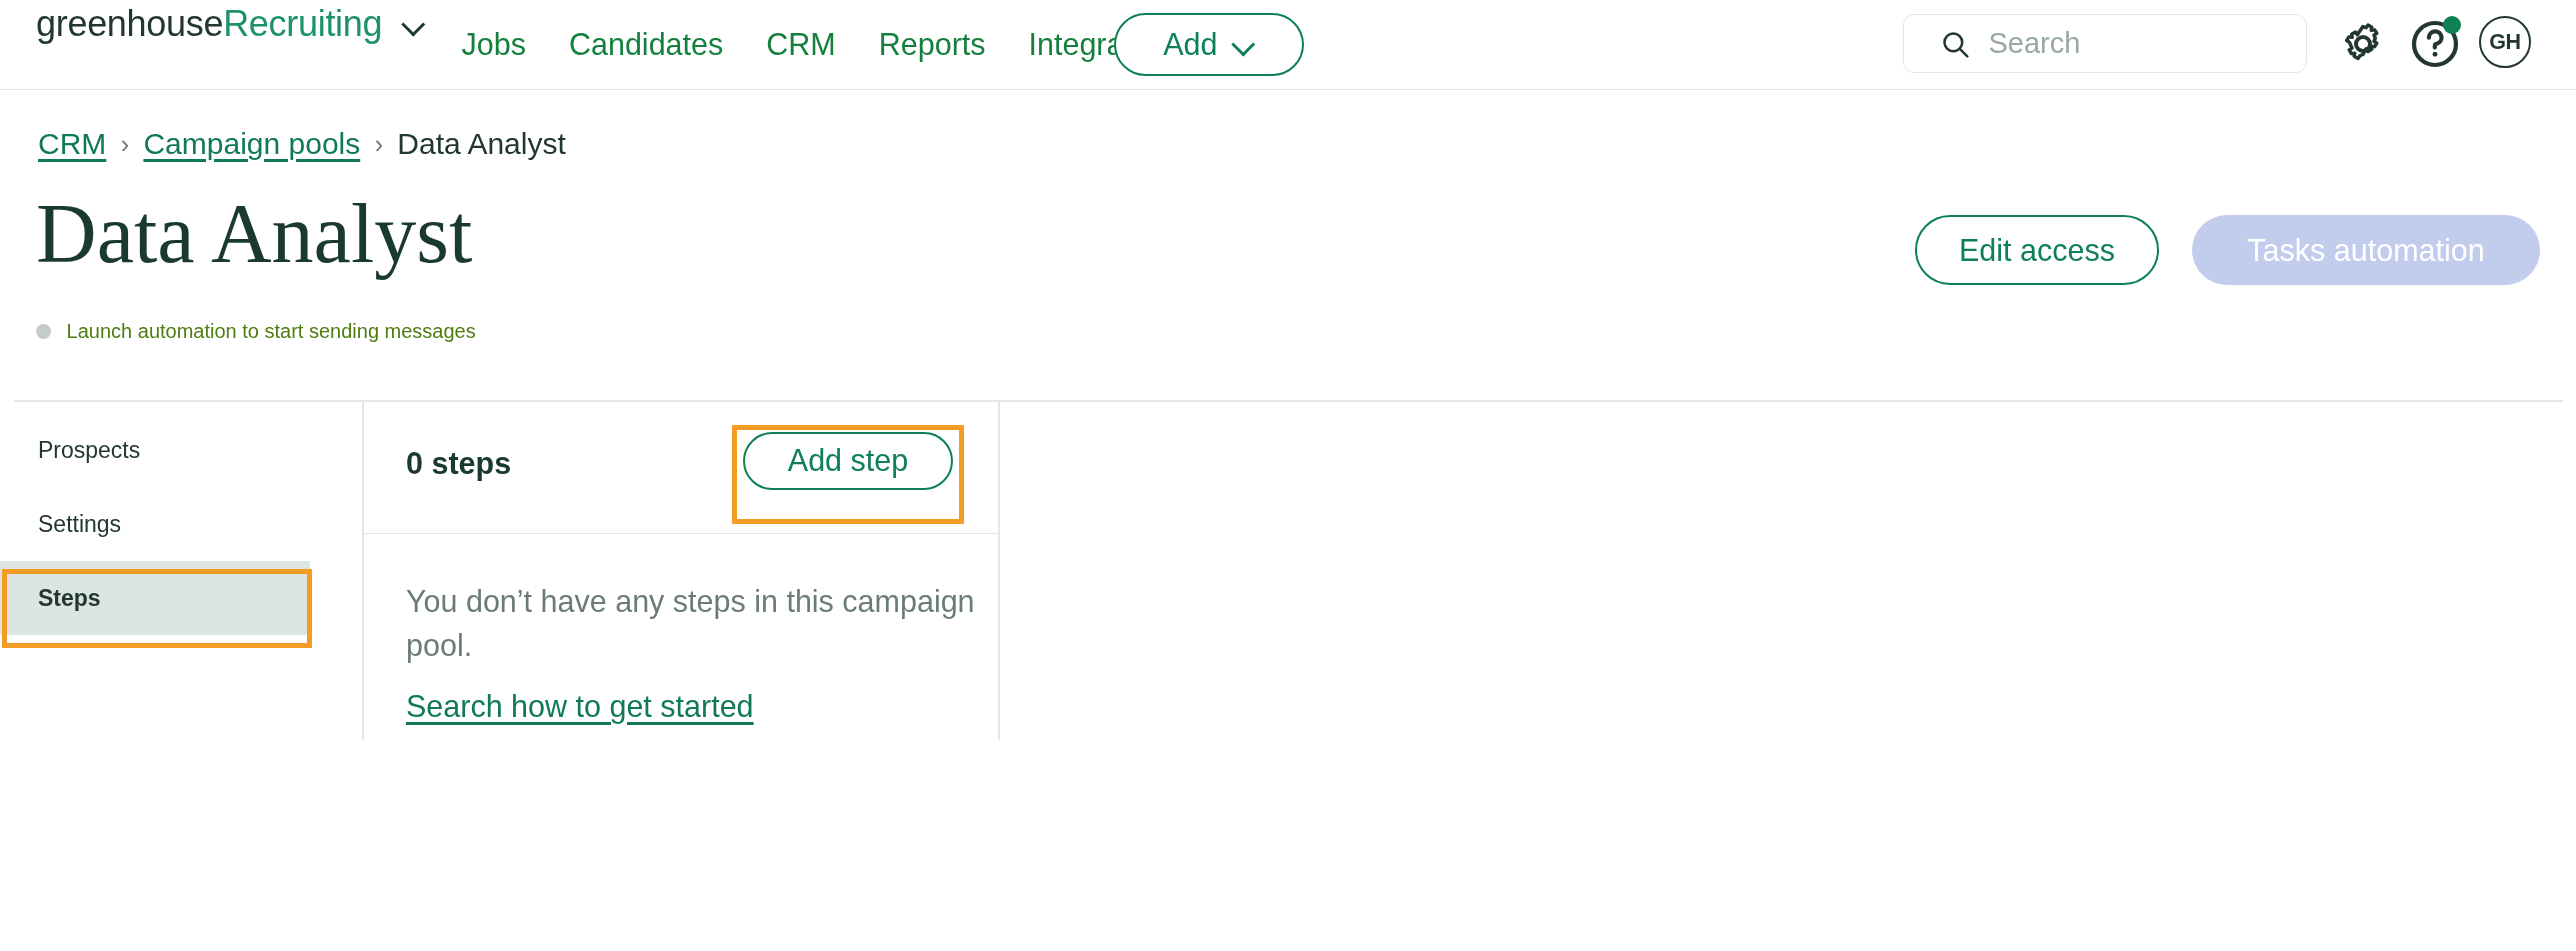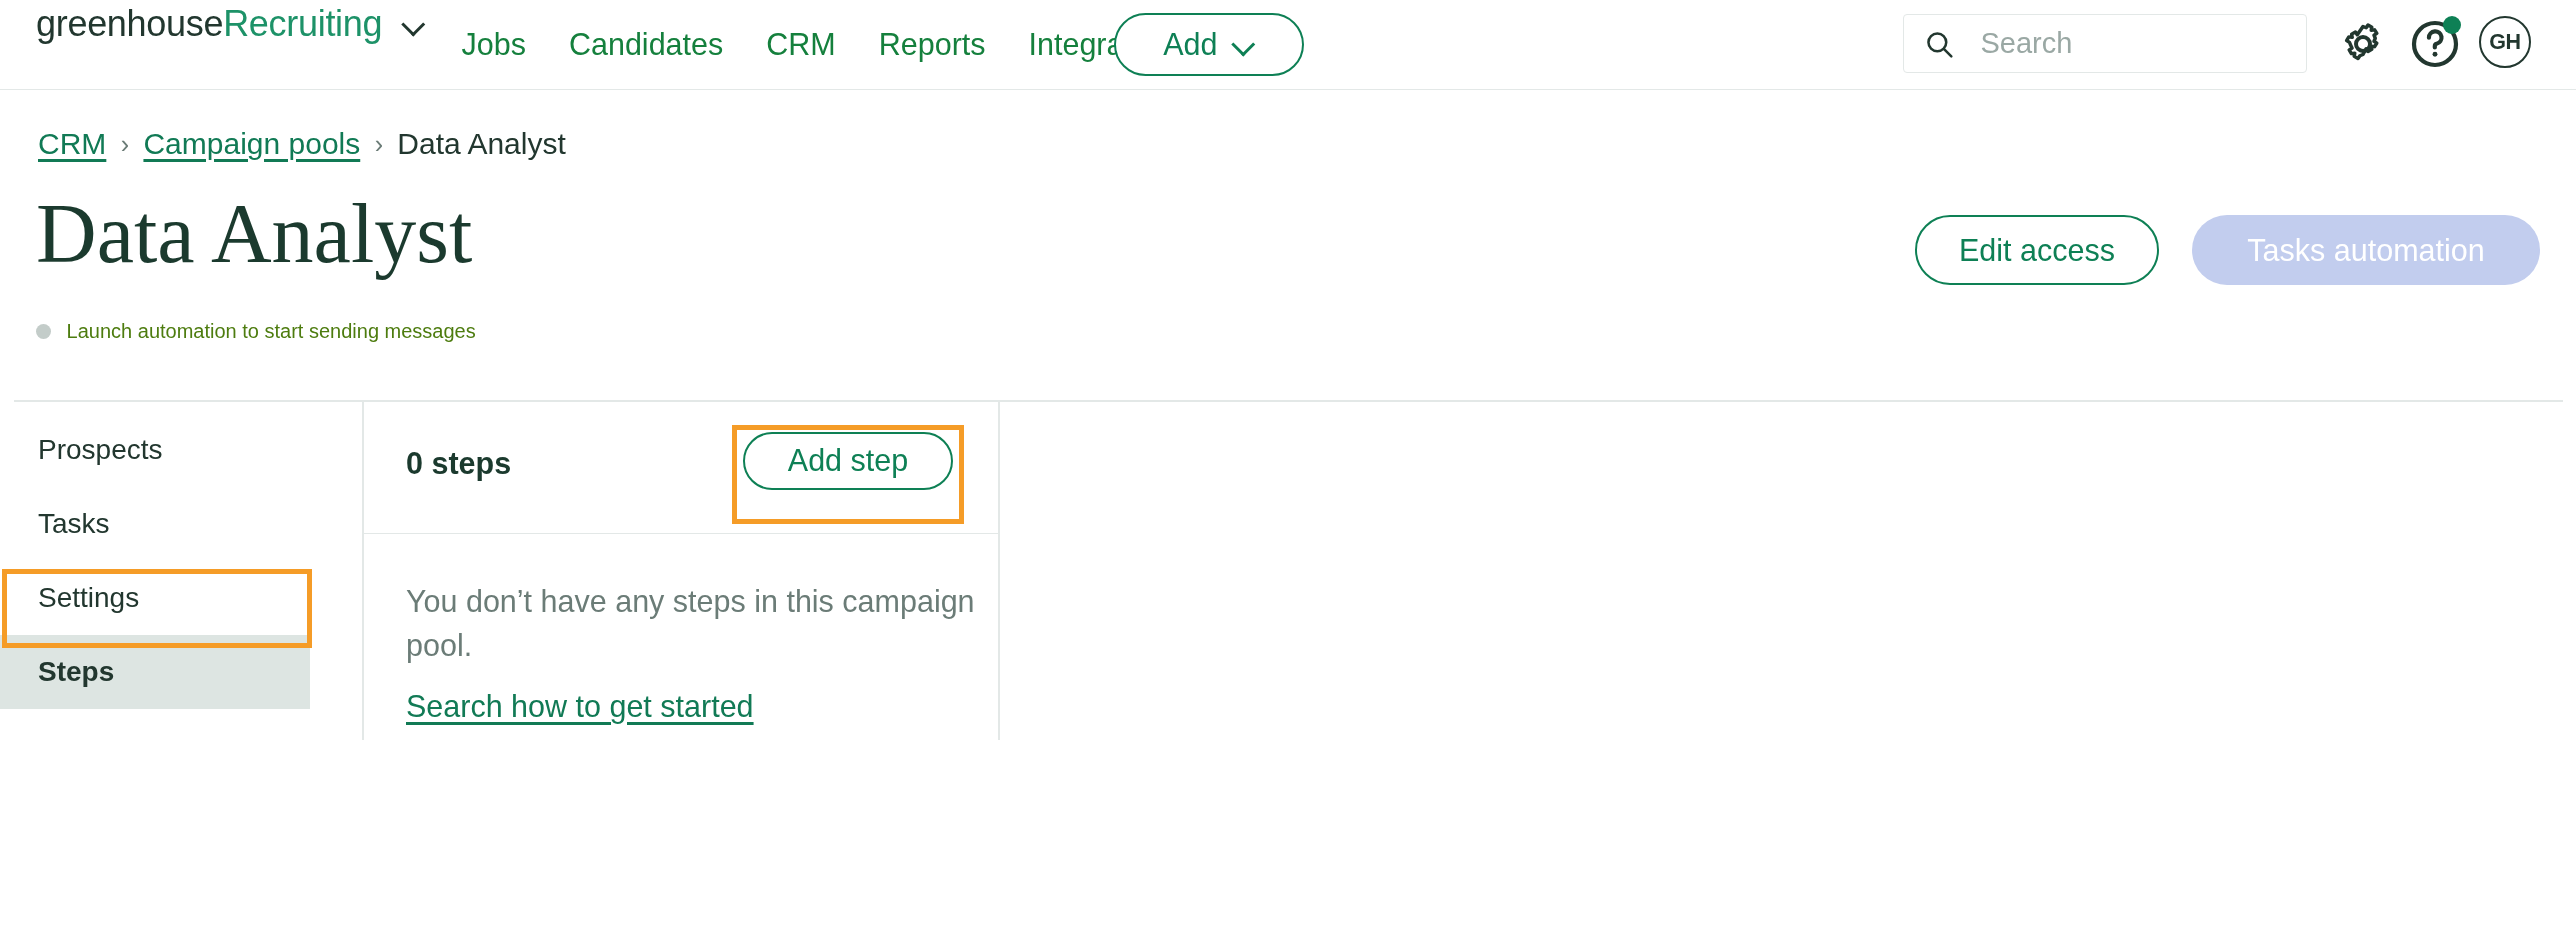--- a/index.html
+++ b/index.html
@@ -93,27 +93,26 @@
   #add-button .lbl {
     font-size: 30.5px;
     color: #0e8055;
   }
 
   #search-wrap {
     position: absolute;
     left: 1903px; top: 14.4px;
     width: 404px; height: 59px;
     border: 1.8px solid #e3e8e7;
-    border-radius: 4px;
-    box-sizing: border-box;
-    display: flex;
-    align-items: center;
-    padding-left: 20px;
+    border-radius: 11px;
+    box-sizing: border-box;
+    display: flex;
+    align-items: center;
+    padding-left: 36px;
     background: #fff;
-    gap: 8px;
   }
   #search-input {
     border: none;
     outline: none;
     font-size: 29px;
     font-family: "Liberation Sans", sans-serif;
     color: #22372f;
     background: transparent;
     margin-left: 16px;
     width: 296px;
@@ -253,21 +252,21 @@
     position: absolute;
     left: 0px; top: 413px;
     width: 363px;
   }
   .side-item {
     position: relative;
     height: 74px;
     display: flex;
     align-items: center;
     padding-left: 38px;
-    font-size: 28px;
+    font-size: 23px;
     color: #22372f;
     cursor: pointer;
     box-sizing: border-box;
     white-space: nowrap;
   }
   .side-item.active {
     background: #dde5e2;
     font-weight: bold;
     width: 310px;
   }
@@ -424,21 +423,20 @@
 
 <div id="edit-access-btn">Edit access</div>
 <div id="launch-automation-btn">Tasks automation</div>
 
 <div id="main-divider"></div>
 <div id="sidebar-divider"></div>
 <div id="panel-right-border"></div>
 
 <div id="sidebar">
   <div class="side-item">Prospects</div>
-  <div class="side-item">Tasks</div>
   <div class="side-item">Settings</div>
   <div class="side-item active">Steps</div>
 </div>
 
 <div id="steps-panel">
   <div id="steps-header">
     <div id="steps-count">0 steps</div>
     <div id="add-step-btn">Add step</div>
   </div>
   <div id="steps-empty">

